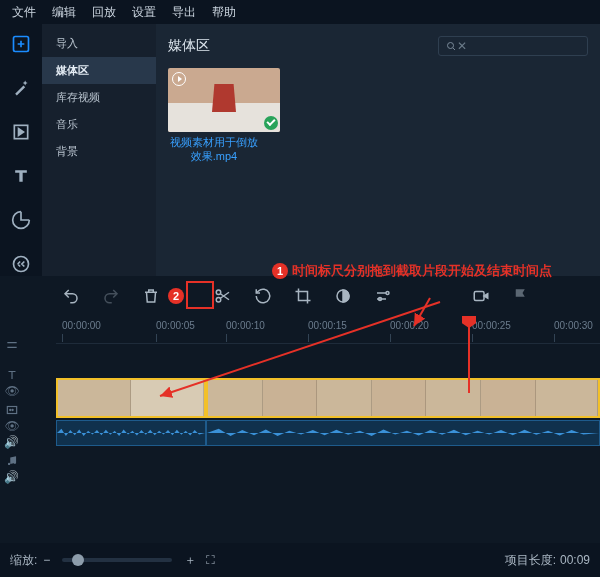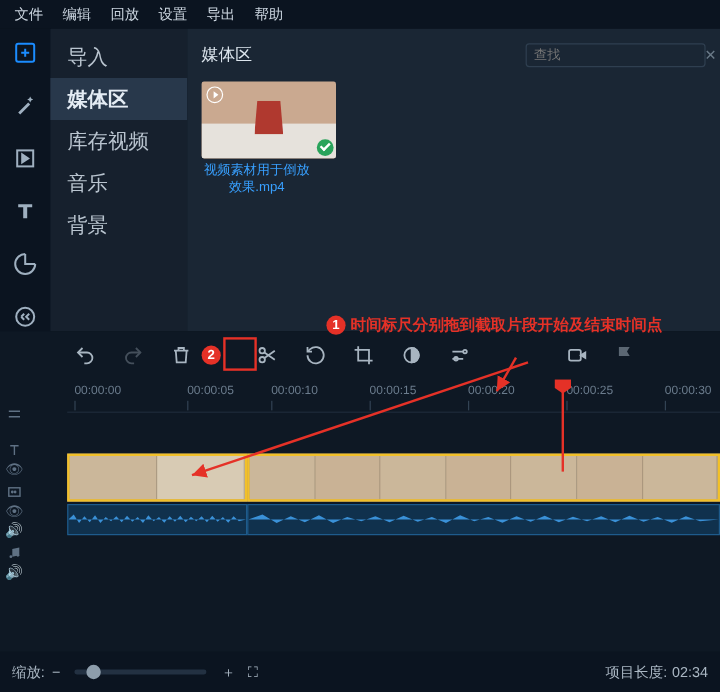--- a/index.html
+++ b/index.html
@@ -46,21 +46,21 @@
   color: #1b8cff;
 }
 .tool-icon svg { width: 20px; height: 20px; }
 .side-sub {
   width: 114px;
   background: #16202d;
   padding-top: 6px;
 }
 .side-sub div {
   padding: 6px 14px;
-  font-size: 17px;
+  font-size: 11px;
   color: #b9c4cf;
 }
 .side-sub div.active {
   background: #28384b;
   color: #e4ecf4;
   font-weight: 600;
 }
 .media-panel {
   flex: 1;
   background: #1a2634;
@@ -332,21 +332,20 @@
   </div>
 
   <div class="media-panel">
     <div class="media-head">
       <div class="media-title">媒体区</div>
       <div class="search">
         <svg width="12" height="12" viewBox="0 0 24 24" fill="none" stroke="currentColor" stroke-width="2">
             <circle cx="11" cy="11" r="6"></circle>
             <path d="M20 20l-4-4"></path>
           </svg>
-        <input placeholder="查找" style="">
         <span style="color:#6a7a88">✕</span>
       </div>
     </div>
     <div class="thumb">
       <div class="img">
         <div class="desk"></div>
         <div class="cup"></div>
         <span class="play-badge"></span>
         <span class="check-badge"></span>
       </div>
@@ -520,15 +519,15 @@
   <div class="footer">
     <span>缩放:</span>
     <span style="margin-left:6px">−</span>
     <div class="zoom-slider">
         <div class="knob"></div>
       </div>
     <span>＋</span>
     <span style="margin-left:10px">⛶</span>
     <div class="spacer"></div>
     <span>项目长度:</span>
-    <span style="margin-left:4px">02:34</span>
+    <span style="margin-left:4px">00:09</span>
   </div>
 </div>
 
 </body></html>

